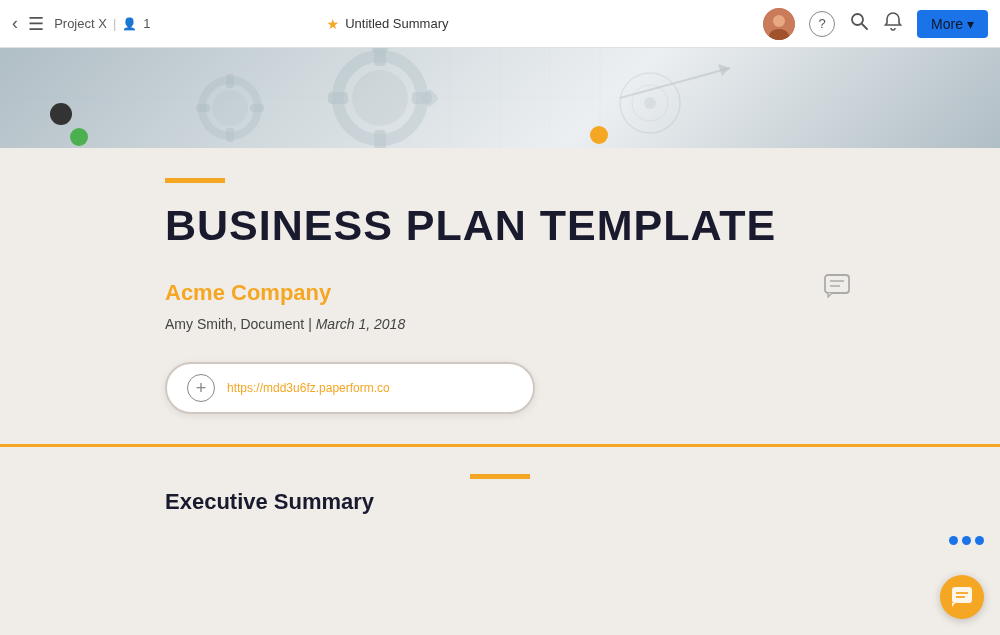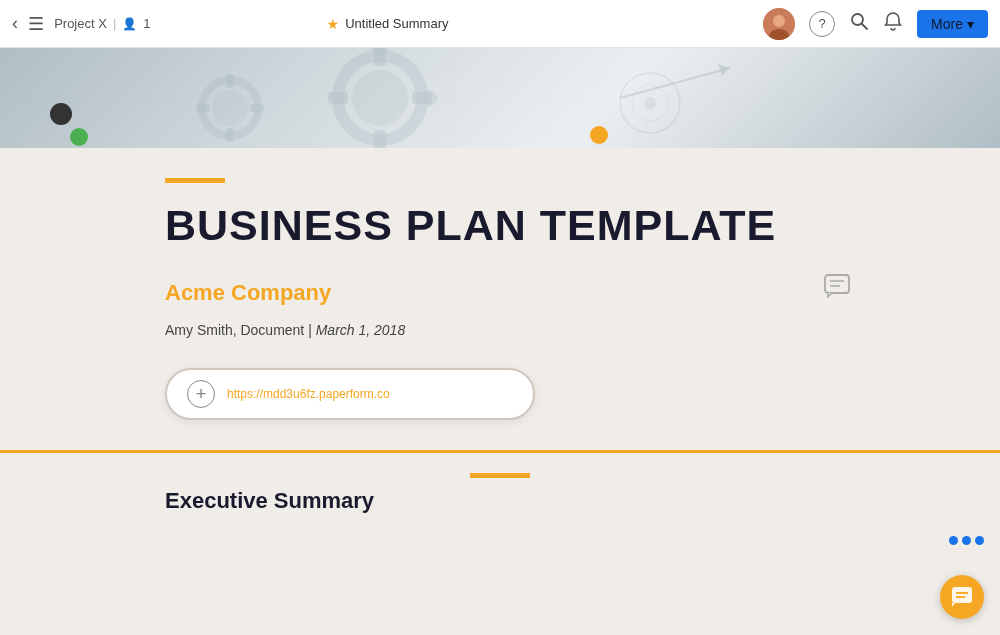--- a/index.html
+++ b/index.html
@@ -155,21 +155,21 @@
       color: #1a1a2e;
       letter-spacing: 1px;
       text-transform: uppercase;
       margin-bottom: 30px;
     }
 
     .company-name {
       font-size: 22px;
       font-weight: 700;
       color: #f5a623;
-      margin-bottom: 16px;
+      margin-bottom: 10px;
     }
 
     .author-line {
       font-size: 14px;
       color: #444;
       font-style: normal;
       margin-bottom: 30px;
     }
     .author-line em {
       font-style: italic;
@@ -218,21 +218,21 @@
       display: flex;
       align-items: center;
       justify-content: center;
       color: #888;
       font-size: 22px;
       cursor: pointer;
     }
 
     .bottom-section {
       background: #f0ede8;
-      padding: 20px 40px;
+      padding: 27px 40px;
       max-width: 750px;
       margin: 0 auto;
     }
     .section-title-partial {
       font-size: 22px;
       font-weight: 700;
       color: #1a1a2e;
     }
 
     

